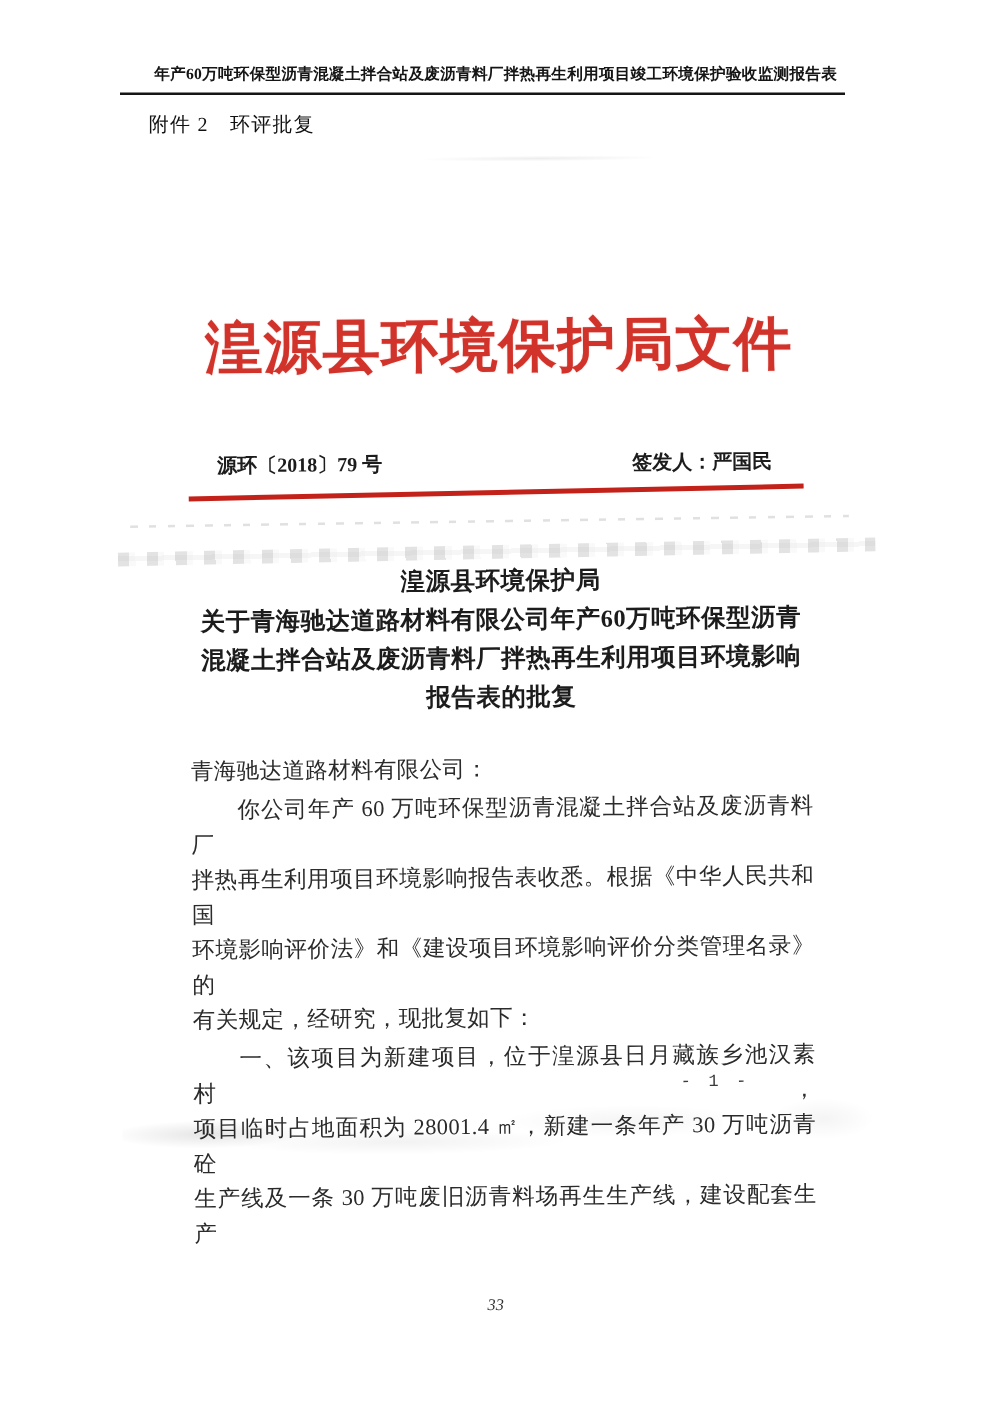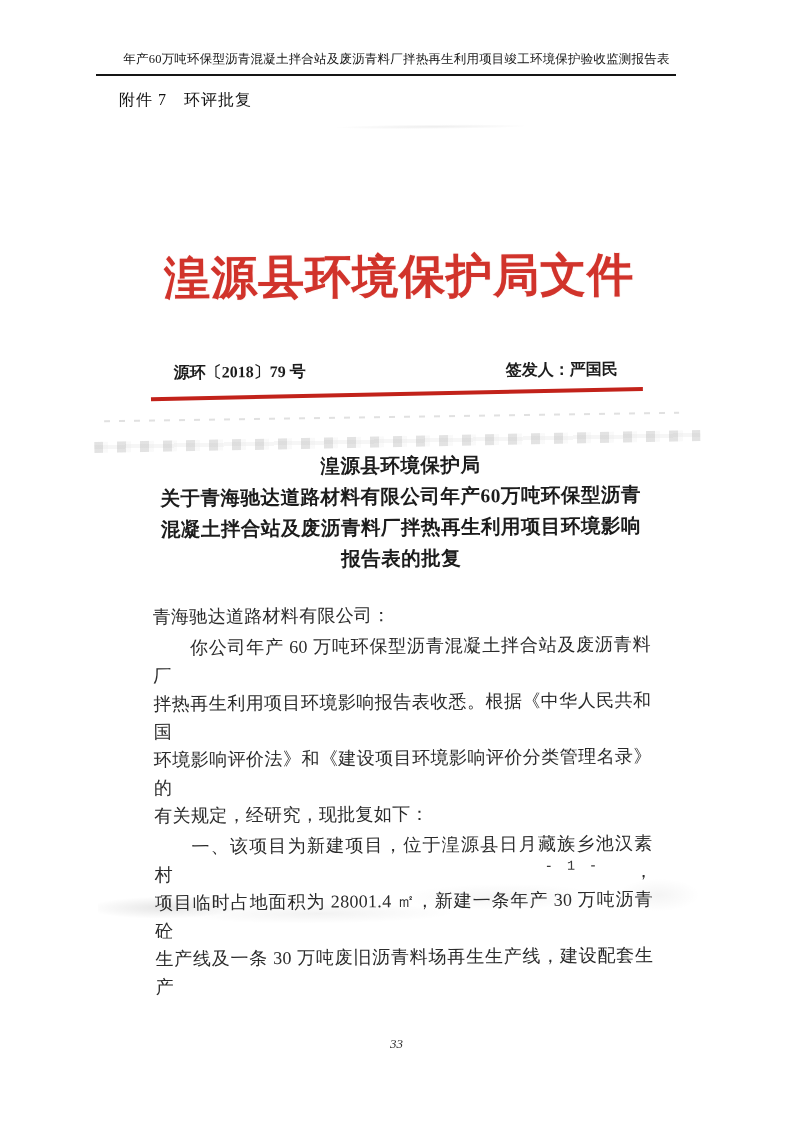--- a/index.html
+++ b/index.html
@@ -3,21 +3,21 @@
 <meta charset="utf-8">
 <style>
   html,body{margin:0;padding:0;}
   body{
     width:793px;height:1122px;position:relative;background:#ffffff;overflow:hidden;
     font-family:"Liberation Serif","DejaVu Serif",serif;
   }
   
   .report-header{
     position:absolute;top:51px;left:0;width:100%;text-align:center;
-    font-size:12.5px;font-weight:normal;color:#151515;letter-spacing:0.2px;
+    font-size:12.5px;font-weight:bold;color:#151515;letter-spacing:0.2px;
   }
   .report-header-rule{
     position:absolute;top:74px;left:96px;width:580px;height:2px;background:#151515;
   }
   .attachment-label{
     position:absolute;top:90px;left:119px;font-size:16px;color:#111;letter-spacing:1px;
   }
   .page-footer{
     position:absolute;top:1036px;left:0;width:100%;text-align:center;
     font-size:13px;color:#333;font-style:italic;
@@ -84,21 +84,21 @@
     position:absolute;top:752px;left:500px;width:110px;height:60px;
     background:radial-gradient(ellipse 55px 22px at 55% 45%, rgba(0,0,0,0.045), transparent 75%);
   }
 </style>
 </head>
 <body>
 
 <div class="report-header">年产60万吨环保型沥青混凝土拌合站及废沥青料厂拌热再生利用项目竣工环境保护验收监测报告表</div>
 <div class="report-header-rule"></div>
 
-<div class="attachment-label">附件 7　环评批复</div>
+<div class="attachment-label">附件 2　环评批复</div>
 
 <div class="scan">
   <div class="scan-streak-top"></div>
 
   <div class="masthead">湟源县环境保护局文件</div>
 
   <div class="docnum-row">
     <span>源环〔2018〕79 号</span>
     <span>签发人：严国民</span>
   </div>

